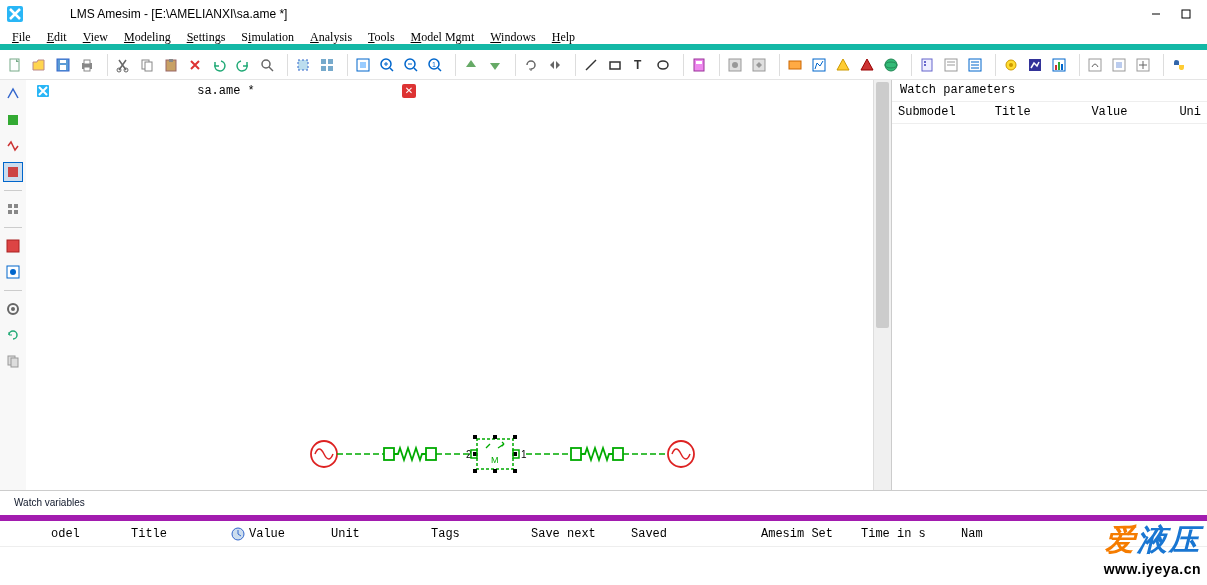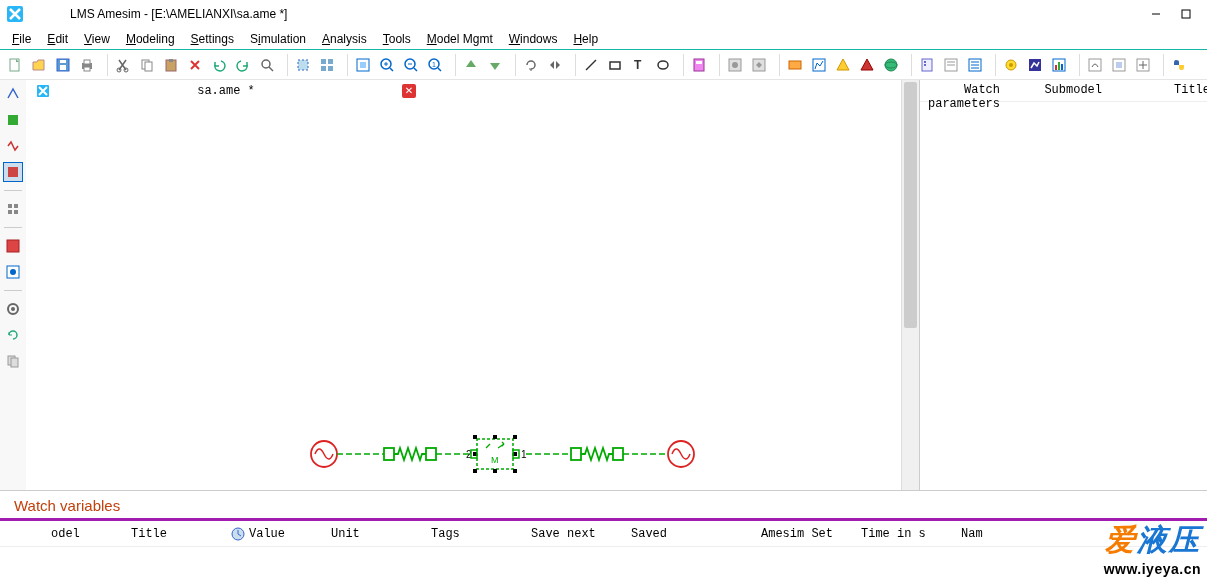--- a/index.html
+++ b/index.html
@@ -1,45 +1,45 @@
 <!DOCTYPE html>
 <html><head>
 <meta charset="utf-8">
 <style>
 * { box-sizing: border-box; margin: 0; padding: 0; }
 body { font-family: "Microsoft YaHei", Tahoma, sans-serif; font-size: 12px; background: #fff; color: #000; width: 1207px; height: 585px; overflow: hidden; position: relative; }
 .titlebar { height: 28px; display: flex; align-items: center; padding: 0 6px; background: #fff; }
 .app-icon { width: 18px; height: 18px; margin-right: 6px; display: flex; align-items: center; justify-content: center; }
 .title-text { flex: 1; font-size: 12px; margin-left: 40px; }
 .win-btn { width: 30px; height: 20px; display: flex; align-items: center; justify-content: center; color: #333; }
-.menubar { height: 22px; display: flex; align-items: center; padding: 0 4px; background: #fff; border-bottom: 1px solid #14b8a6; }
+.menubar { height: 22px; display: flex; align-items: flex-start; padding: 0 4px; background: #fff; border-bottom: 6px solid #14b8a6; font-family: Liberation Serif, serif; }
 .menubar span { padding: 2px 8px; font-size: 12px; cursor: default; }
 .menubar span u { text-decoration: underline; }
 .toolbar { height: 30px; display: flex; align-items: center; padding: 2px 4px; background: #fff; border-bottom: 1px solid #e5e5e5; gap: 2px; }
 .tb-btn { width: 22px; height: 22px; display: flex; align-items: center; justify-content: center; border: 1px solid transparent; }
 .tb-sep { width: 6px; height: 22px; border-right: 1px solid #ddd; margin: 0 2px; }
 .main-area { display: flex; height: 410px; }
 .left-strip { width: 26px; background: #f8f8f8; display: flex; flex-direction: column; align-items: center; padding-top: 4px; gap: 6px; }
 .ls-btn { width: 20px; height: 20px; display: flex; align-items: center; justify-content: center; }
 .ls-sep { width: 18px; height: 1px; background: #ccc; margin: 2px 0; }
 .canvas-wrap { flex: 1; display: flex; flex-direction: column; position: relative; }
 .tab-row { height: 22px; display: flex; align-items: flex-start; background: #fff; }
 .file-tab { display: flex; align-items: center; padding: 0 10px; height: 22px; gap: 8px; min-width: 400px; }
 .tab-icon { width: 14px; height: 14px; display:flex; align-items:center; justify-content:center; }
 .tab-name { font-family: "Courier New", monospace; font-size: 12px; flex: 1; text-align: center; }
 .tab-close { width: 14px; height: 14px; background: #d33; color: #fff; border-radius: 2px; display: flex; align-items: center; justify-content: center; font-size: 10px; line-height: 1; }
 .canvas { flex: 1; background: #fff; position: relative; overflow: hidden; }
 .vscroll { width: 18px; background: #f0f0f0; border-left: 1px solid #ddd; position: relative; }
 .vscroll-thumb { position: absolute; left: 2px; right: 2px; top: 2px; height: 60%; background: #ccc; border-radius: 2px; }
-.right-panel { width: 288px; border-left: 1px solid #ccc; display: flex; flex-direction: row; background: #fff; text-align: right; }
+.right-panel { width: 316px; border-left: 1px solid #ccc; display: flex; flex-direction: column; background: #fff; }
 .rp-title { height: 22px; padding: 3px 8px; border-bottom: 1px solid #eee; font-family: "Courier New", monospace; }
 .rp-headers { display: flex; height: 22px; border-bottom: 1px solid #eee; gap: 8px; }
 .rp-headers div { padding: 3px 6px; font-family: "Courier New", monospace; font-size: 12px; }
 .bottom-panel { border-top: 1px solid #ccc; background: #fff; }
-.bp-title { height: 30px; padding: 6px 14px; color: #c2410c; font-size: 15px; border-bottom: 3px solid #a21caf; }
+.bp-title { height: 30px; padding: 6px 14px; color: #0f172a; font-size: 10px; border-bottom: 6px solid #a21caf; }
 .bp-headers { display: flex; height: 26px; align-items: center; border-bottom: 1px solid #eee; padding-left: 43px; }
 .bp-headers div { padding: 4px 8px; font-family: "Courier New", monospace; font-size: 12px; flex: 0 0 100px; display:flex; align-items:center; gap:4px; }
 .watermark { position: absolute; right: 6px; bottom: 8px; text-align: right; pointer-events: none; }
 .wm-cn { font-size: 30px; font-weight: 900; color: #1976d2; font-style: italic; letter-spacing: 2px; }
 .wm-url { font-size: 14px; color: #000000; font-weight: bold; letter-spacing: 0.5px; }
 .wm-cn span { color:#f57c00; }
 
 .comp-circle { stroke-width: 1.8; fill: none; }
 </style>
 </head>

